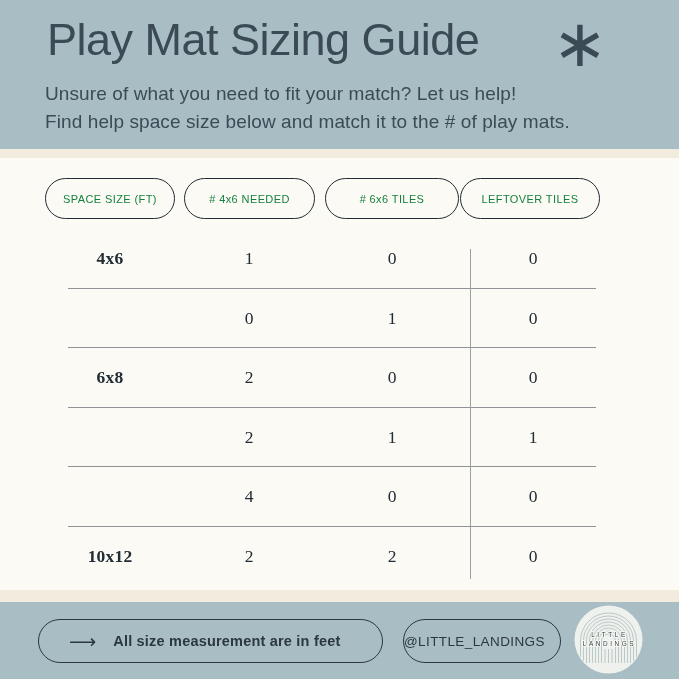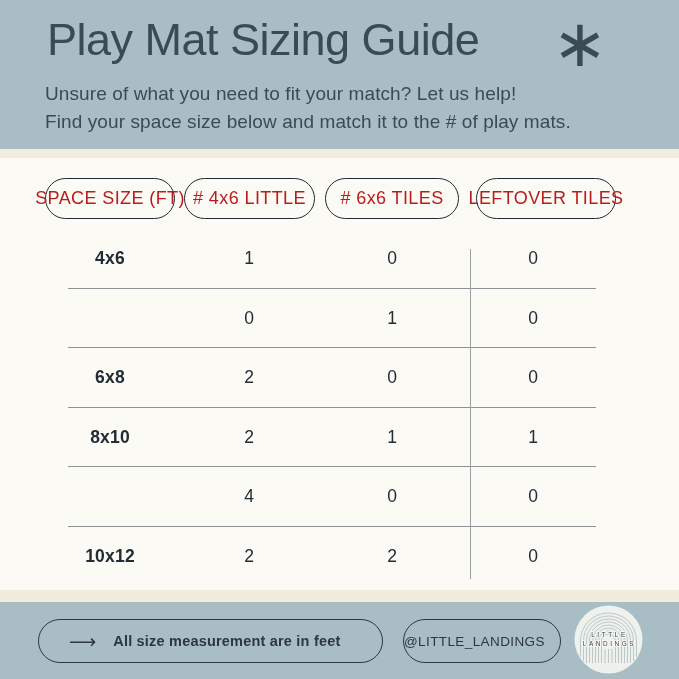--- a/index.html
+++ b/index.html
@@ -31,29 +31,29 @@
   .subtitle{
     position:absolute;left:45px;top:80px;margin:0;
     font-size:19px;line-height:27.5px;font-weight:400;
     color:var(--ink,#3b4b55);letter-spacing:0.1px;
   }
   
   .pill{
     position:absolute;top:178px;height:41px;box-sizing:border-box;
     border:1.5px solid #1f2a33;border-radius:22px;
     display:flex;align-items:center;justify-content:center;
-    font-size:18px;letter-spacing:0.4px;color:#b91c1c;
+    font-size:11px;letter-spacing:0.4px;color:#15803d;
     background:transparent;white-space:nowrap;
   }
   .pill.p1{left:45px;width:130px;}
   .pill.p2{left:184px;width:131px;}
   .pill.p3{left:325px;width:134px;}
-  .pill.p4{left:476px;width:140px;}
+  .pill.p4{left:460px;width:140px;}
   
-  .trow{position:absolute;left:0;width:679px;height:60px;}
+  .trow{position:absolute;left:0;width:679px;height:60px;font-family:Liberation Serif, serif;}
   .cell{
     position:absolute;top:0;height:60px;width:130px;
     display:flex;align-items:center;justify-content:center;
     font-size:17.5px;color:var(--table-ink,#222c35);
   }
   .cell.space{font-weight:700;letter-spacing:0.2px;}
   .cell.c1{left:45px;}
   .cell.c2{left:184px;}
   .cell.c3{left:327px;}
   .cell.c4{left:468px;}
@@ -75,26 +75,26 @@
 </style>
 </head>
 <body>
 
 <div class="canvas">
 
   <div class="band top">
     <h1 class="title">Play Mat Sizing Guide</h1>
     <div class="asterisk">∗</div>
     <p class="subtitle"><span>Unsure of what you need to fit your match? Let us help!</span><br>
-    <span>Find your space size below and match it to the # of play mats.</span></p>
+    <span>Find help space size below and match it to the # of play mats.</span></p>
   </div>
   <div class="strip top"></div>
 
   <div class="pill p1">SPACE SIZE (FT)</div>
-  <div class="pill p2"># 4x6 LITTLE</div>
+  <div class="pill p2"># 4x6 NEEDED</div>
   <div class="pill p3"># 6x6 TILES</div>
   <div class="pill p4">LEFTOVER TILES</div>
 
   <div class="trow" style="top:228px">
     <span class="cell c1 space">4x6</span>
     <span class="cell c2">1</span>
     <span class="cell c3">0</span>
     <span class="cell c4">0</span>
   </div>
   <div class="trow" style="top:288px">
@@ -102,21 +102,20 @@
     <span class="cell c3">1</span>
     <span class="cell c4">0</span>
   </div>
   <div class="trow" style="top:347px">
     <span class="cell c1 space">6x8</span>
     <span class="cell c2">2</span>
     <span class="cell c3">0</span>
     <span class="cell c4">0</span>
   </div>
   <div class="trow" style="top:407px">
-    <span class="cell c1 space">8x10</span>
     <span class="cell c2">2</span>
     <span class="cell c3">1</span>
     <span class="cell c4">1</span>
   </div>
   <div class="trow" style="top:466px">
     <span class="cell c2">4</span>
     <span class="cell c3">0</span>
     <span class="cell c4">0</span>
   </div>
   <div class="trow" style="top:526px">

